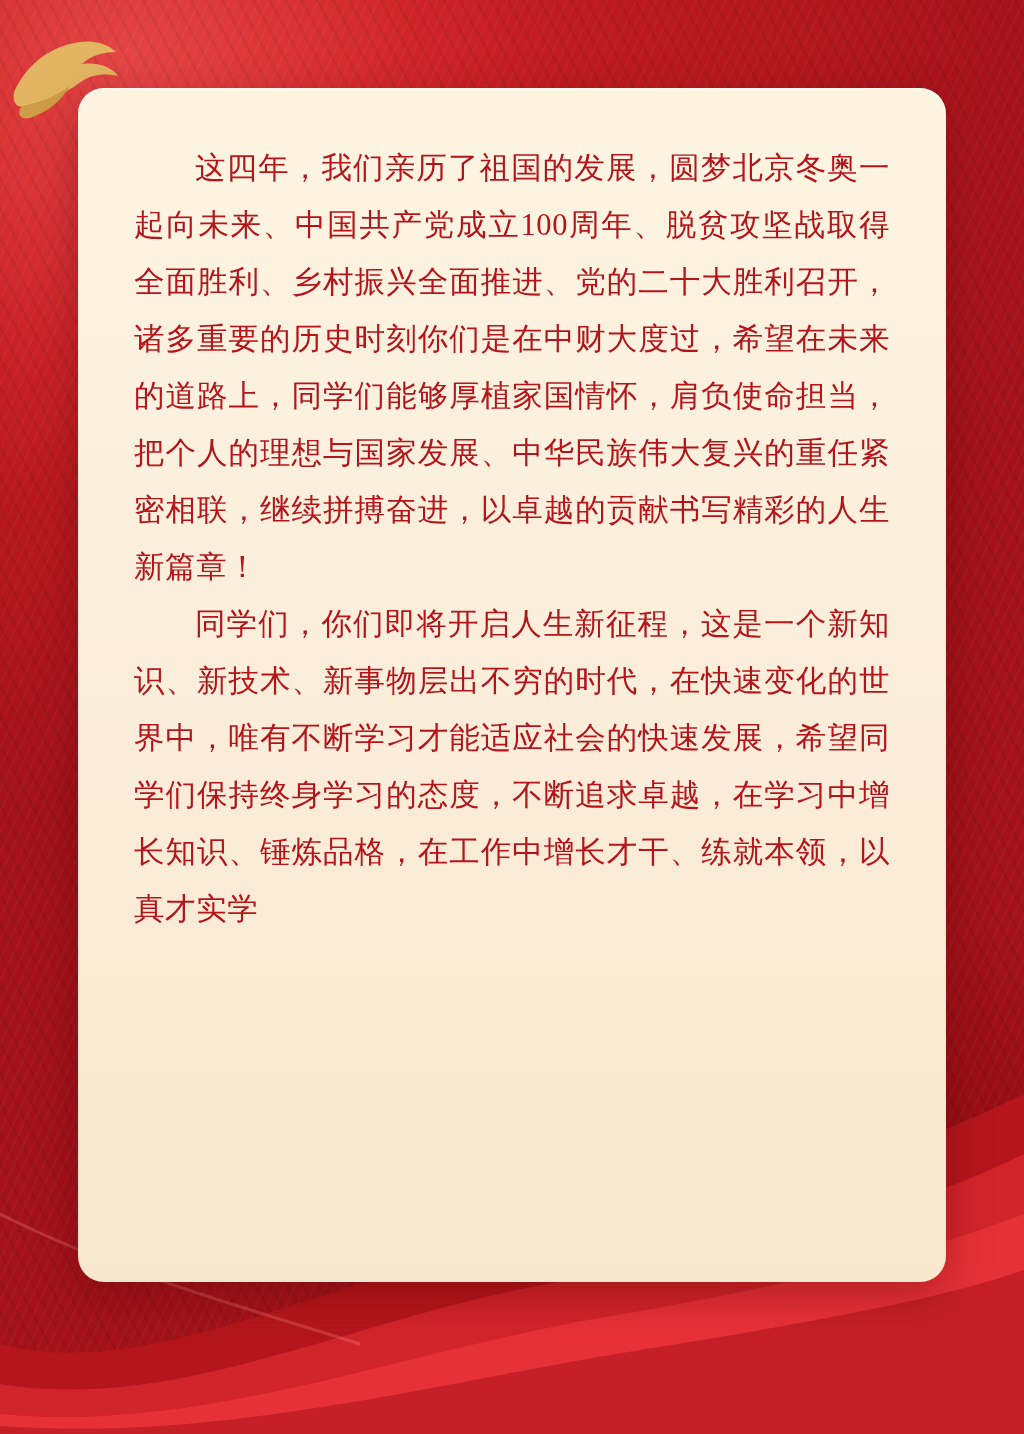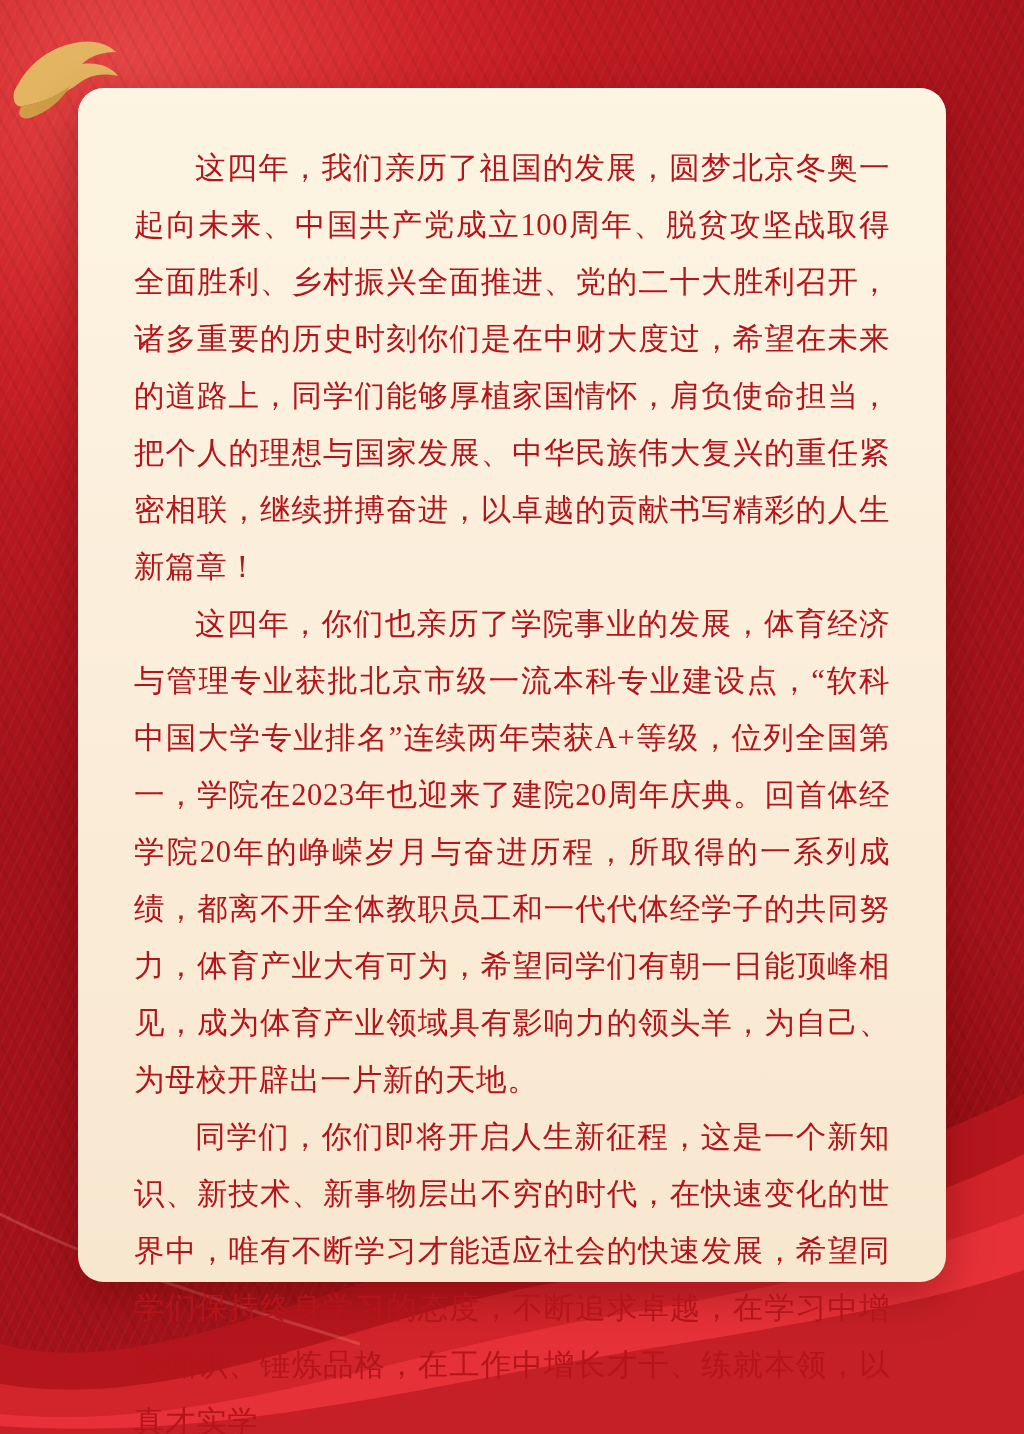--- a/index.html
+++ b/index.html
@@ -118,20 +118,19 @@
   </svg>
   <svg class="dove dove-inner" viewBox="0 0 92 80">
     <path d="M8,54 C20,30 40,16 62,14 C72,13 82,16 88,22 C76,22 66,26 60,32 C74,31 84,36 88,42 C74,39 64,43 56,49 C44,58 28,64 14,66 C9,67 5,63 8,54 Z" fill="#e3b562"></path>
     <path d="M14,66 C27,64 42,57 53,49 C47,61 35,70 21,75 C13,77 10,72 14,66 Z" fill="#cf9d47"></path>
   </svg>
 
   <div class="card">
     <div class="card-inner">
       <div class="letter-body">
         <p class="para">这四年，我们亲历了祖国的发展，圆梦北京冬奥一起向未来、中国共产党成立100周年、脱贫攻坚战取得全面胜利、乡村振兴全面推进、党的二十大胜利召开，诸多重要的历史时刻你们是在中财大度过，希望在未来的道路上，同学们能够厚植家国情怀，肩负使命担当，把个人的理想与国家发展、中华民族伟大复兴的重任紧密相联，继续拼搏奋进，以卓越的贡献书写精彩的人生新篇章！</p>
-        <p class="para">这四年，你们也亲历了学院事业的发展，体育经济与管理专业获批北京市级一流本科专业建设点，“软科中国大学专业排名”连续两年荣获A+等级，位列全国第一，学院在2023年也迎来了建院20周年庆典。回首体经学院20年的峥嵘岁月与奋进历程，所取得的一系列成绩，都离不开全体教职员工和一代代体经学子的共同努力，体育产业大有可为，希望同学们有朝一日能顶峰相见，成为体育产业领域具有影响力的领头羊，为自己、为母校开辟出一片新的天地。</p>
         <p class="para">同学们，你们即将开启人生新征程，这是一个新知识、新技术、新事物层出不穷的时代，在快速变化的世界中，唯有不断学习才能适应社会的快速发展，希望同学们保持终身学习的态度，不断追求卓越，在学习中增长知识、锤炼品格，在工作中增长才干、练就本领，以真才实学</p>
 
       </div>
     </div>
   </div>
 
 </div>
 
 </body></html>

